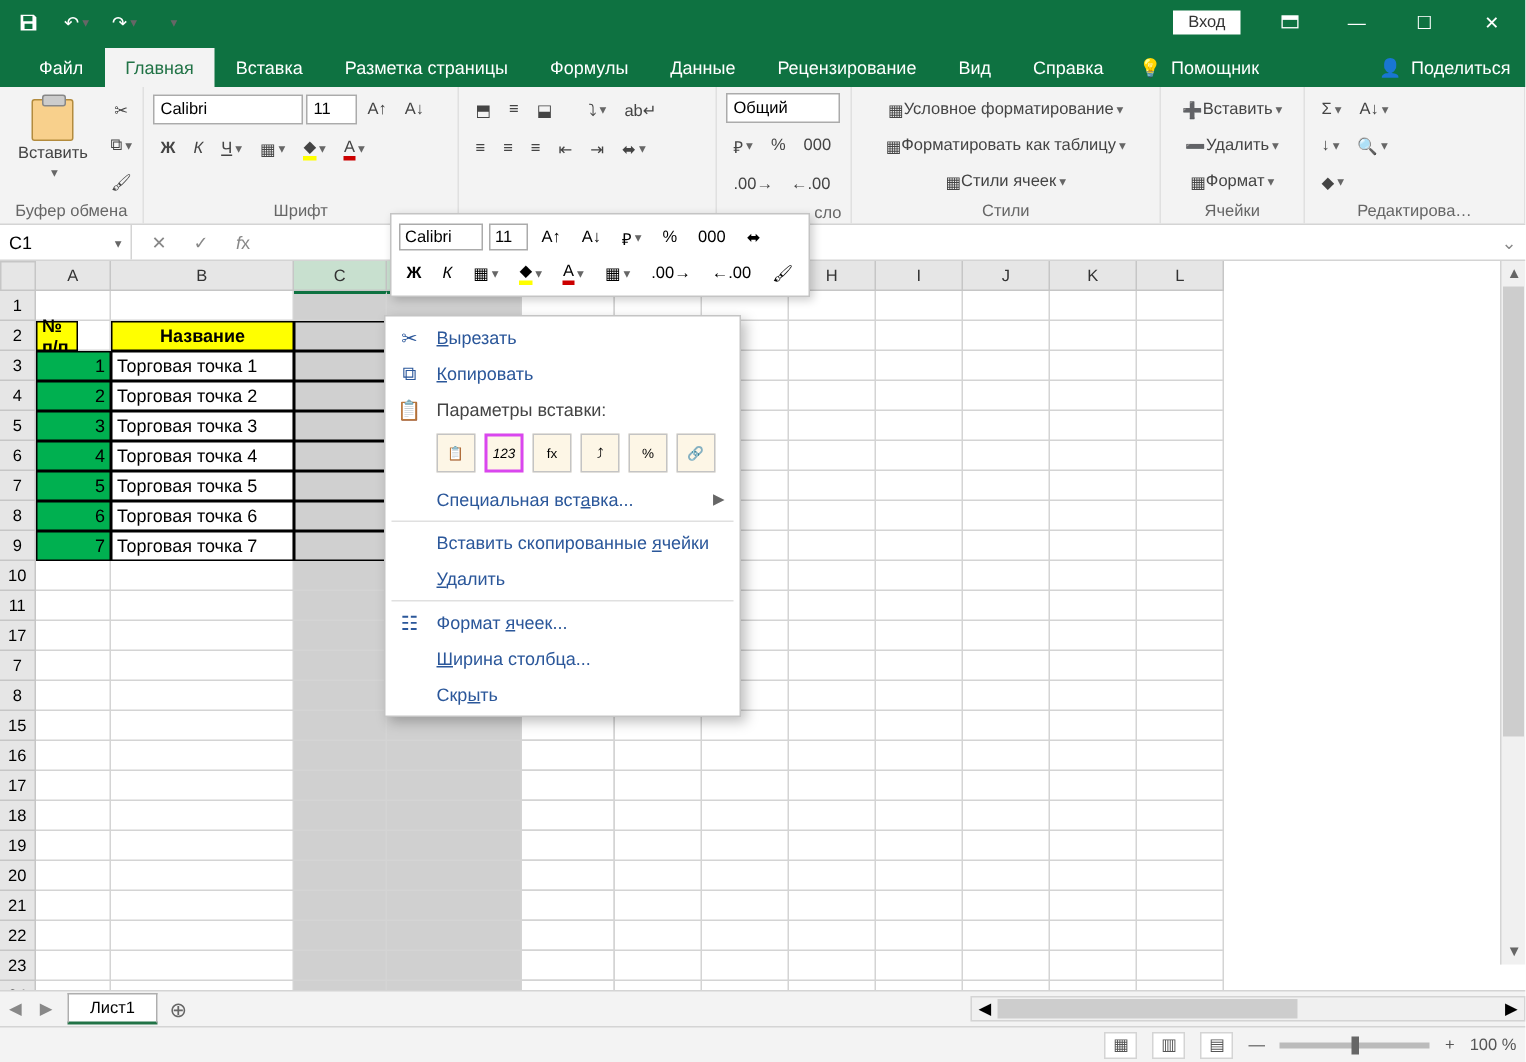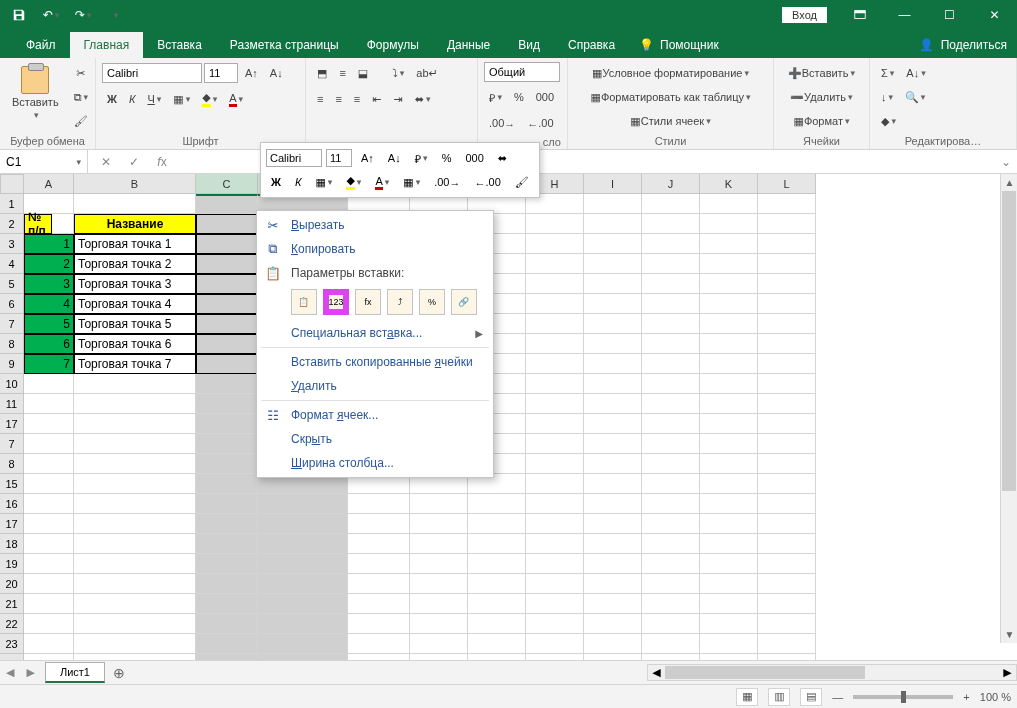--- a/index.html
+++ b/index.html
@@ -73,21 +73,21 @@
 .zoom-slider .thumb { position: absolute; top: -4px; left: 48px; width: 5px; height: 12px; background: #666; }
 .view-btn { width: 22px; height: 18px; border: 1px solid #d4d4d4; background: #fff; display: inline-flex; align-items: center; justify-content: center; }
 
 .context-menu { position: absolute; top: 210px; left: 256px; width: 238px; background: #fff; border: 1px solid #c4c4c4; box-shadow: 3px 3px 8px rgba(0,0,0,0.25); z-index: 600; padding: 2px 0; font-size: 12px; }
 .context-menu .item { display: flex; align-items: center; padding: 5px 10px 5px 34px; position: relative; color: #2b579a; }
 .context-menu .item.gray { color: #444; }
 .context-menu .item .icon { position: absolute; left: 8px; width: 16px; height: 16px; display: flex; align-items: center; justify-content: center; font-size: 13px; }
 .context-menu .sep { height: 1px; background: #e0e0e0; margin: 2px 4px; }
 .context-menu .paste-opts { display: flex; gap: 6px; padding: 4px 10px 6px 34px; }
 .context-menu .p-opt { width: 26px; height: 26px; border: 1px solid #c4c4c4; display: flex; align-items: center; justify-content: center; font-size: 9px; position: relative; background: #fdf6e6; }
-.context-menu .p-opt.highlighted { border: 6px solid #d946ef; }
+.context-menu .p-opt.highlighted { border: 2px solid #d946ef; font-style: italic; }
 .context-menu .arrow { margin-left: auto; color: #666; font-size: 10px; }
 .u { text-decoration: underline; }
 
 svg.ico { width: 14px; height: 14px; }
 </style>
 </head>
 <body>
 
 <div class="titlebar">
   <div class="qat">
@@ -116,20 +116,21 @@
   </div>
 </div>
 
 <div class="ribbon-tabs">
   <div class="tab">Файл</div>
   <div class="tab active">Главная</div>
   <div class="tab">Вставка</div>
   <div class="tab">Разметка страницы</div>
   <div class="tab">Формулы</div>
   <div class="tab">Данные</div>
+  <div class="tab">Рецензирование</div>
   <div class="tab">Вид</div>
   <div class="tab">Справка</div>
   <div class="help">
       <span>💡</span>
       <span>Помощник</span>
     </div>
   <div class="spacer"></div>
   <div class="help">
       <span>👤</span>
       <span>Поделиться</span>
@@ -818,18 +819,18 @@
     </div>
   <div class="item">
       <span><span class="u">У</span>далить</span>
     </div>
   <div class="sep"></div>
   <div class="item">
       <span class="icon">☷</span>
       <span>Формат <span class="u">я</span>чеек...</span>
     </div>
   <div class="item">
+      <span><span class="u">Ш</span>ирина столбца...</span>
+    </div>
+  <div class="item">
       <span>Скр<span class="u">ы</span>ть</span>
     </div>
-  <div class="item">
-      <span><span class="u">Ш</span>ирина столбца...</span>
-    </div>
 </div>
 
 </body></html>

